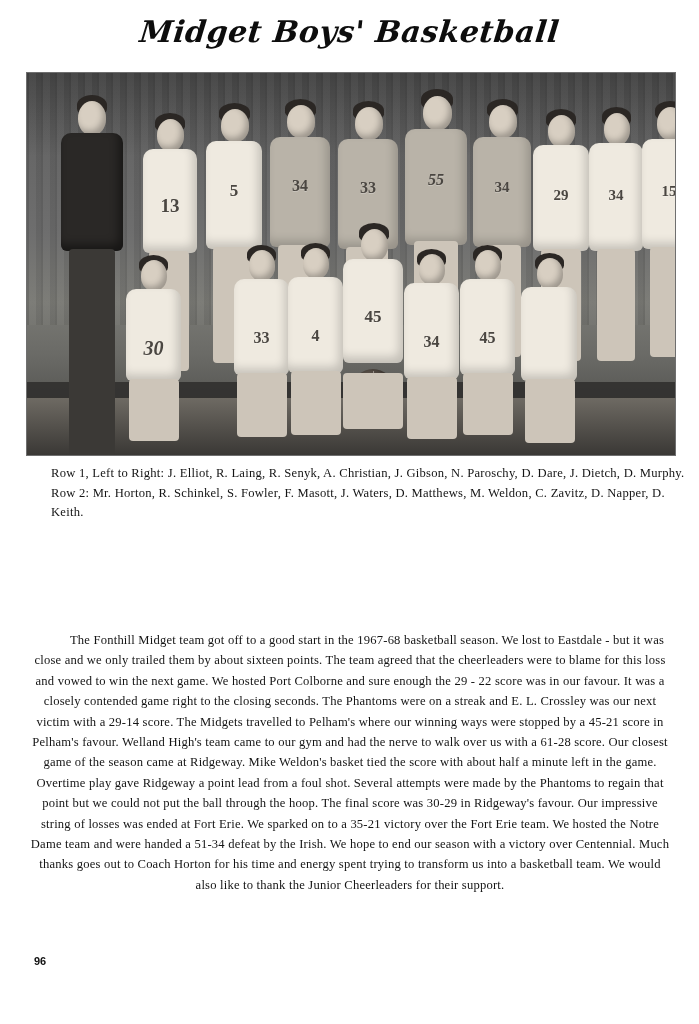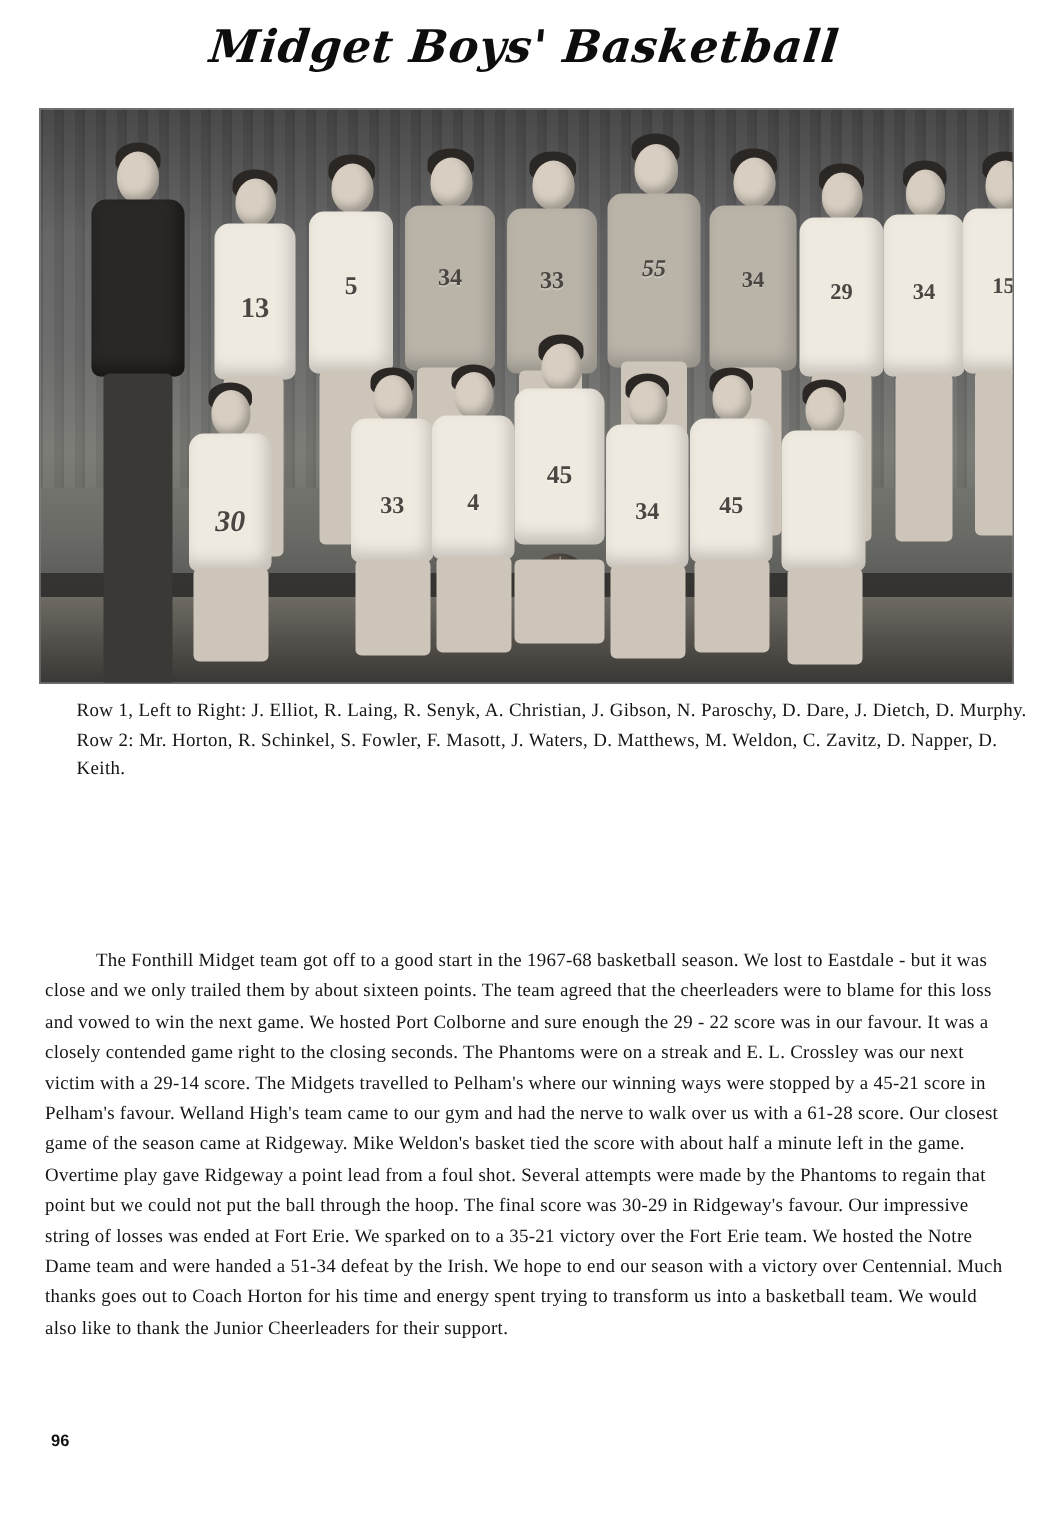--- a/index.html
+++ b/index.html
@@ -158,21 +158,21 @@
   
   .body-text {
     position: absolute;
     top: 630px;
     left: 30px;
     width: 640px;
     font-family: "Liberation Serif", serif;
     font-size: 12.6px;
     line-height: 1.62;
     letter-spacing: 0.2px;
-    text-align: left;
+    text-align: center;
     color: #141414;
   }
   .body-text p { margin: 0; text-indent: 34px; }
 
   
   .page-number {
     position: absolute;
     left: 34px;
     top: 955px;
     font-family: "Liberation Sans", sans-serif;

